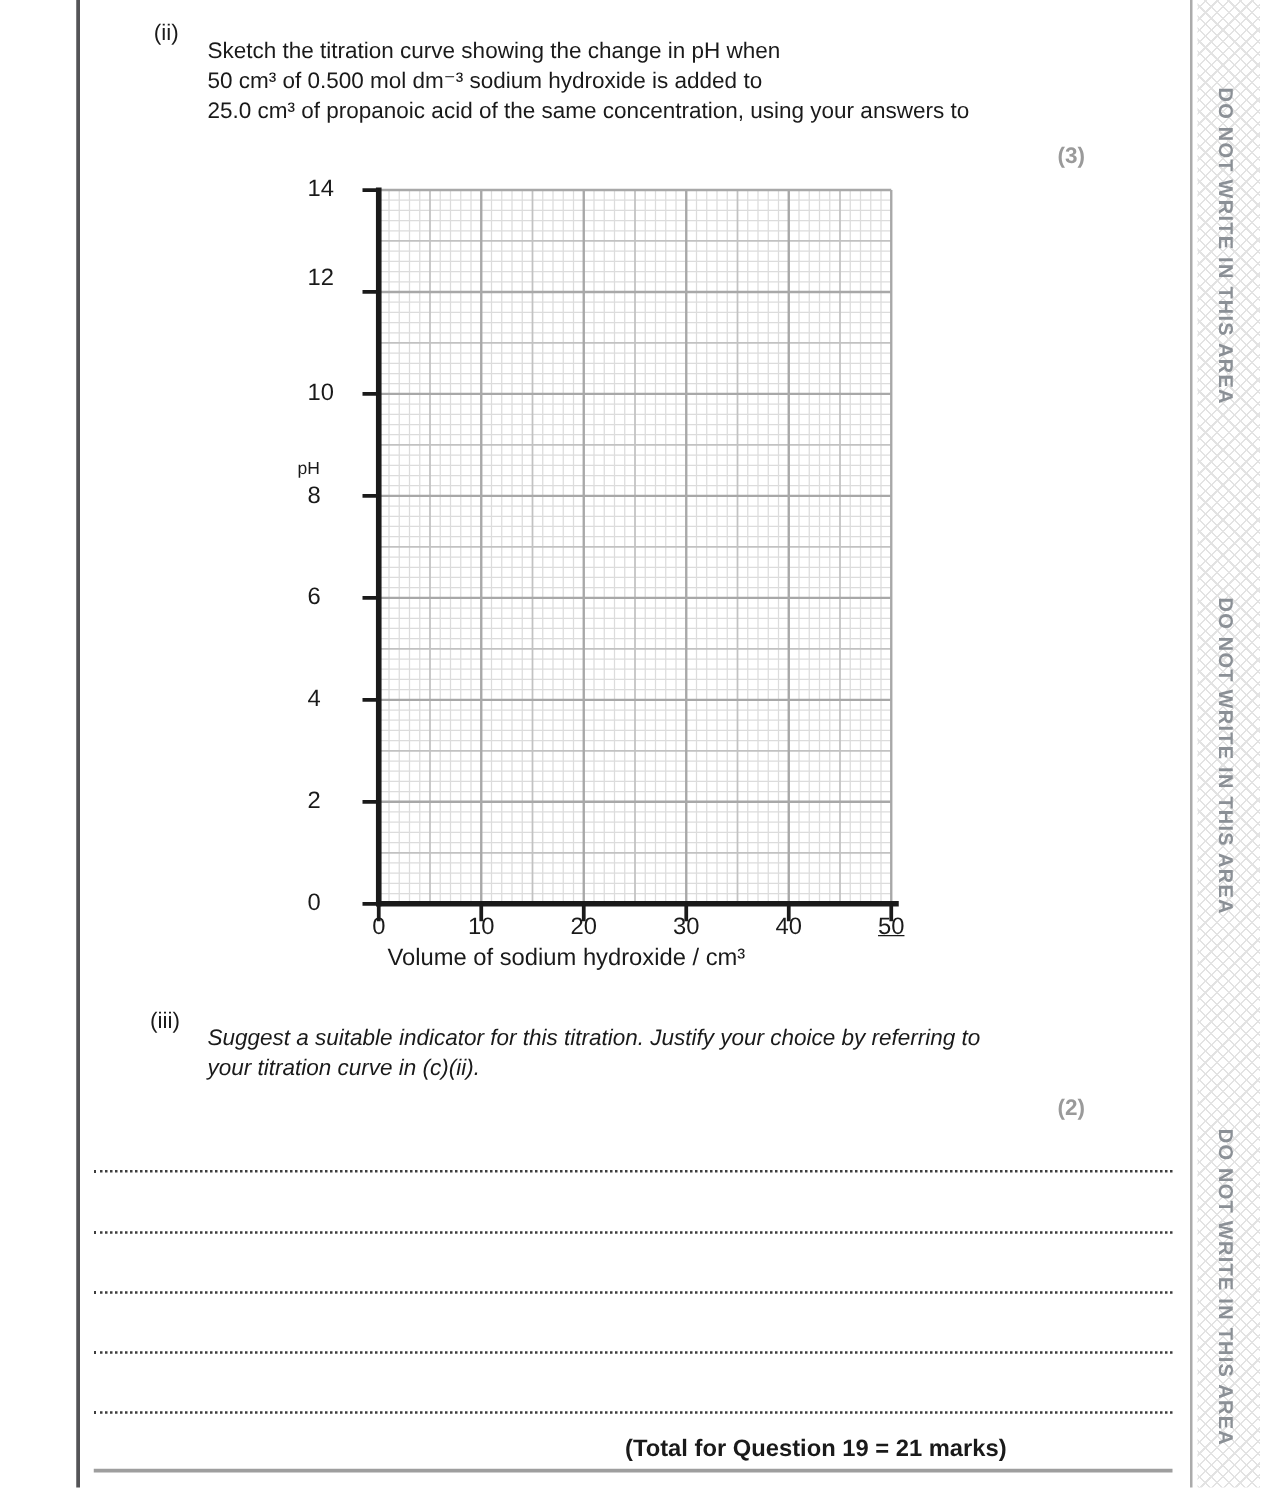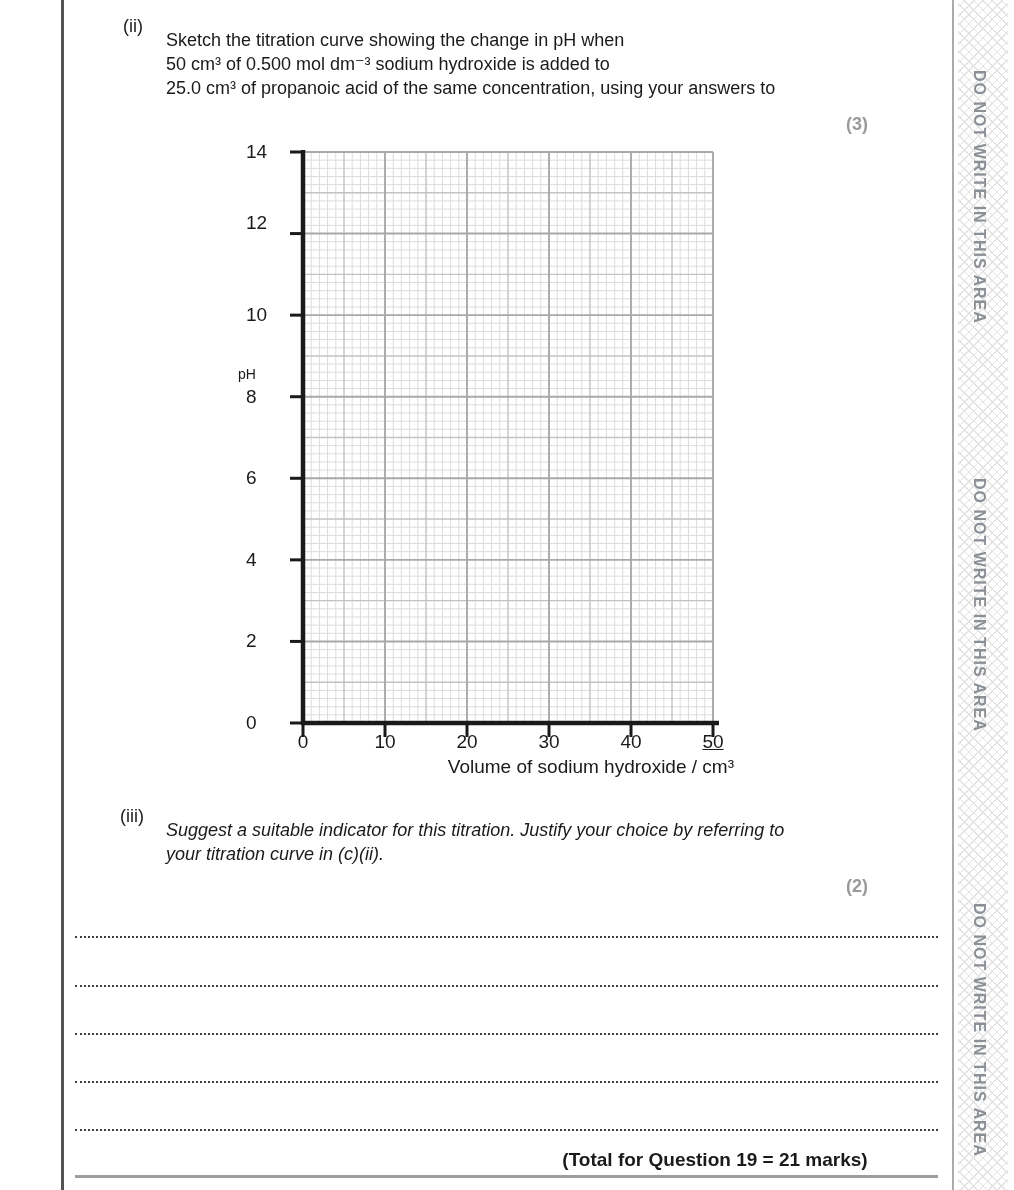--- a/index.html
+++ b/index.html
@@ -20,27 +20,27 @@
   .qlabel { position: absolute; left: 0; top: 0; }
   .qtext { position: absolute; left: 43px; top: 14px; width: 720px; }
   .qline { display: block; white-space: nowrap; }
   .marks { position: absolute; width: 90px; text-align: right; font-weight: bold; color: #9a9a9a; font-size: 18px; }
 
   
   .graph-svg { position: absolute; left: 283px; top: 144px; }
   .tick-label-y { position: absolute; left: 246px; width: 52px; text-align: left; font-size: 19px; line-height: 22px; }
   .tick-label-x { position: absolute; width: 44px; text-align: center; font-size: 19px; line-height: 22px; top: 731px; }
   .ylabel { position: absolute; left: 238px; top: 366px; font-size: 14px; }
-  .xlabel { position: absolute; left: 324px; top: 756px; width: 410px; text-align: right; font-size: 19px; }
+  .xlabel { position: absolute; left: 310px; top: 756px; width: 410px; text-align: left; font-size: 19px; }
 
   
   .answer-line { position: absolute; left: 75px; width: 863px; height: 0; border-top: 2px dotted #3e3e3e; }
 
   
-  .total-line { position: absolute; left: 500px; top: 1149px; width: 430px; text-align: center; font-weight: bold; font-size: 19px; }
+  .total-line { position: absolute; left: 500px; top: 1149px; width: 430px; text-align: left; font-weight: bold; font-size: 19px; }
   .bottom-rule { position: absolute; left: 75px; top: 1175px; width: 863px; height: 3px; background: #9e9e9e; }
 
   
   .strip-divider { position: absolute; left: 952px; top: 0; width: 2px; height: 1190px; background: #ababab; }
   .strip {
     position: absolute; left: 958px; top: 0; width: 50px; height: 1190px;
     background:
       repeating-linear-gradient(45deg, #e3e3e3 0 1.3px, transparent 1.3px 6.6px),
       repeating-linear-gradient(-45deg, #e3e3e3 0 1.3px, transparent 1.3px 6.6px),
       #ffffff;

